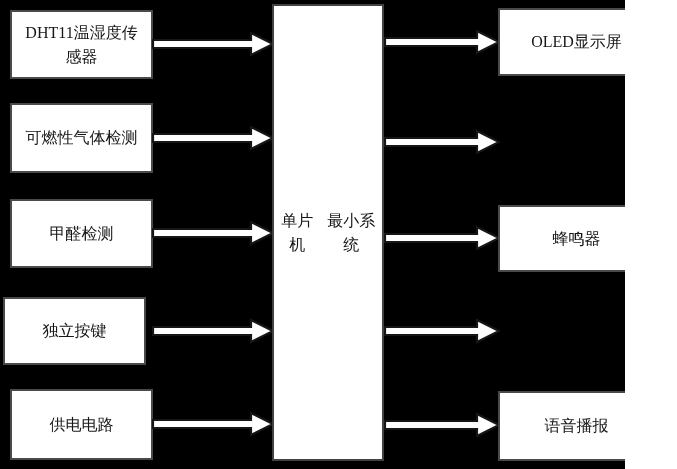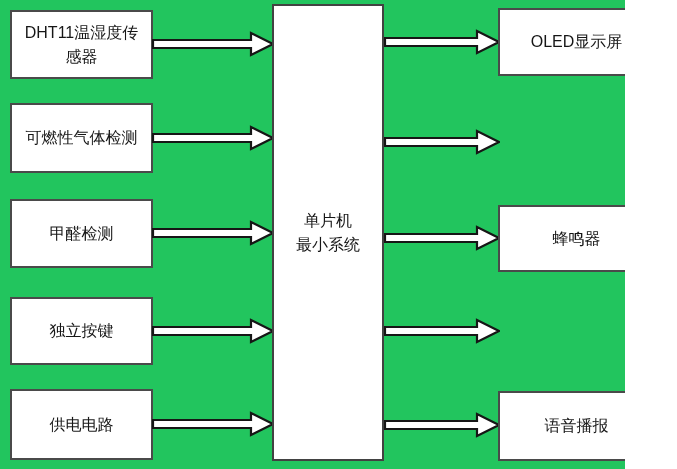--- a/index.html
+++ b/index.html
@@ -4,22 +4,22 @@
 <style>
   html, body {
     margin: 0;
     padding: 0;
     background: #ffffff;
   }
   .scene {
     position: relative;
     width: 625px;
     height: 469px;
-    background: #22c55e;
-    font-family: Liberation Sans, sans-serif;
+    background: #000000;
+    font-family: Liberation Serif, serif;
     color: #161616;
     overflow: hidden;
   }
   .block {
     position: absolute;
     box-sizing: border-box;
     background: #ffffff;
     border: 2px solid #4a4a4a;
     display: flex;
     align-items: center;
@@ -27,30 +27,30 @@
     text-align: center;
     font-size: 16px;
     line-height: 1.45;
   }
   .block .label {
     display: block;
     padding: 0 12px;
   }
   .center-block {
     left: 272px; top: 4px; width: 112px; height: 457px;
-    flex-direction: column;
+    flex-direction: row;
     border-color: #424242;
   }
   .center-block .line { display: block; }
 
   
   .lb1 { left: 10px; top: 10px;  width: 143px; height: 69px; }
   .lb2 { left: 10px; top: 103px; width: 143px; height: 70px; }
   .lb3 { left: 10px; top: 199px; width: 143px; height: 69px; }
-  .lb4 { left: 10px; top: 297px; width: 143px; height: 68px; }
+  .lb4 { left: 3px; top: 297px; width: 143px; height: 68px; }
   .lb5 { left: 10px; top: 389px; width: 143px; height: 71px; }
 
   
   .rb1 { left: 498px; top: 8px;   width: 157px; height: 68px; }
   .rb2 { left: 498px; top: 108px; width: 157px; height: 69px; }
   .rb3 { left: 498px; top: 205px; width: 157px; height: 67px; }
   .rb4 { left: 498px; top: 296px; width: 157px; height: 70px; }
   .rb5 { left: 498px; top: 391px; width: 157px; height: 70px; }
 
   .arrow { position: absolute; display: block; }

